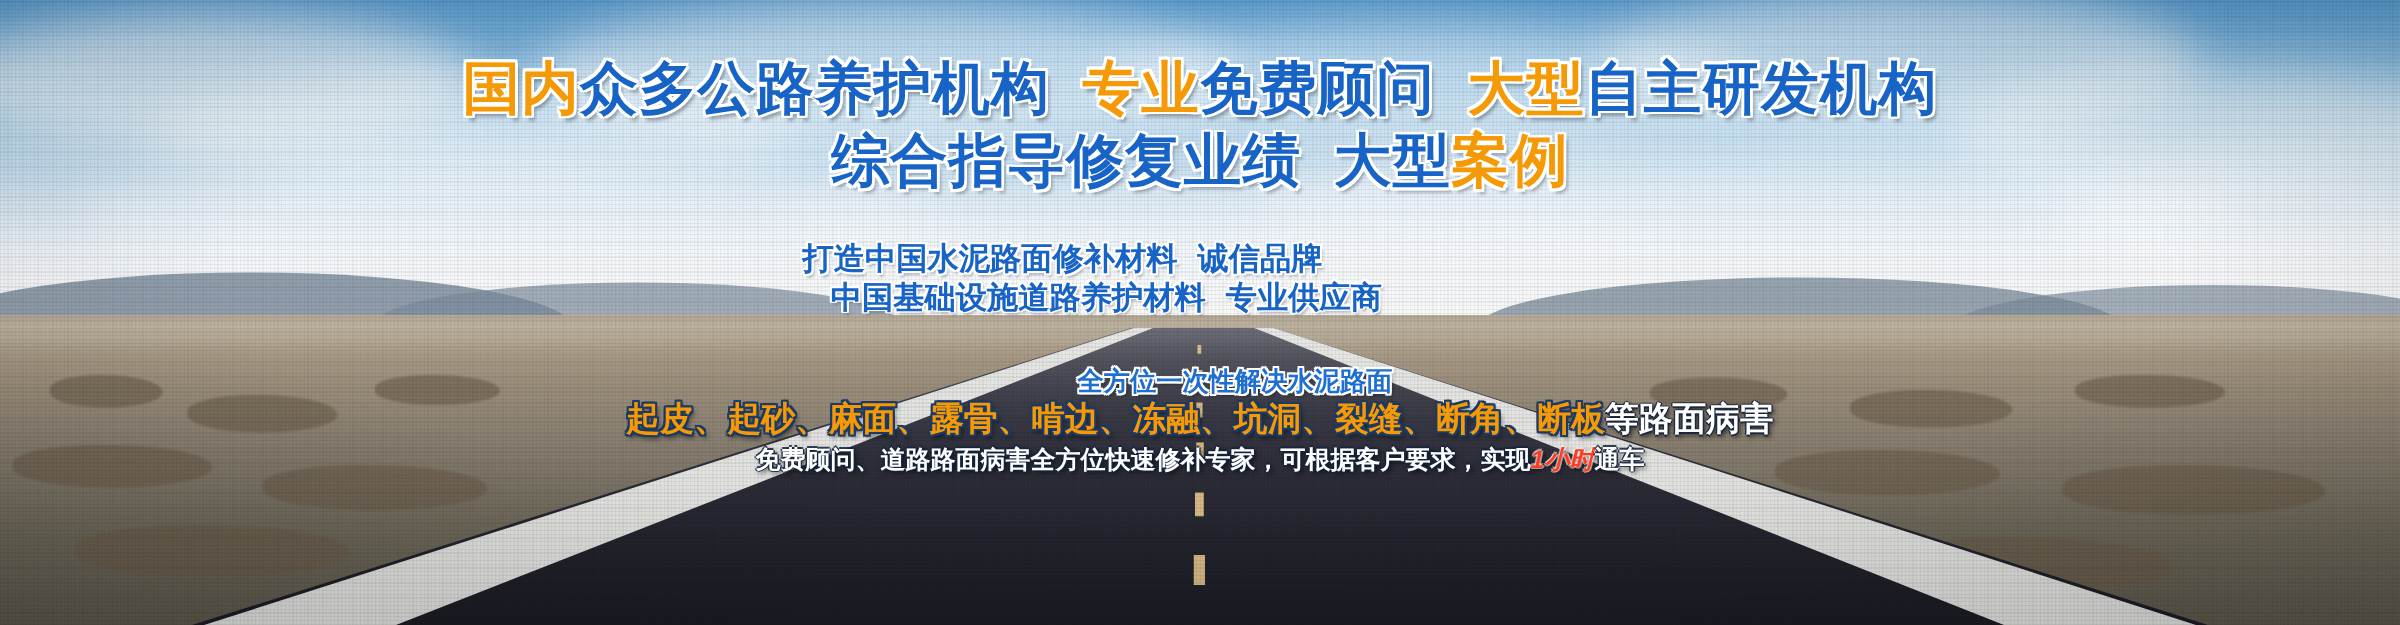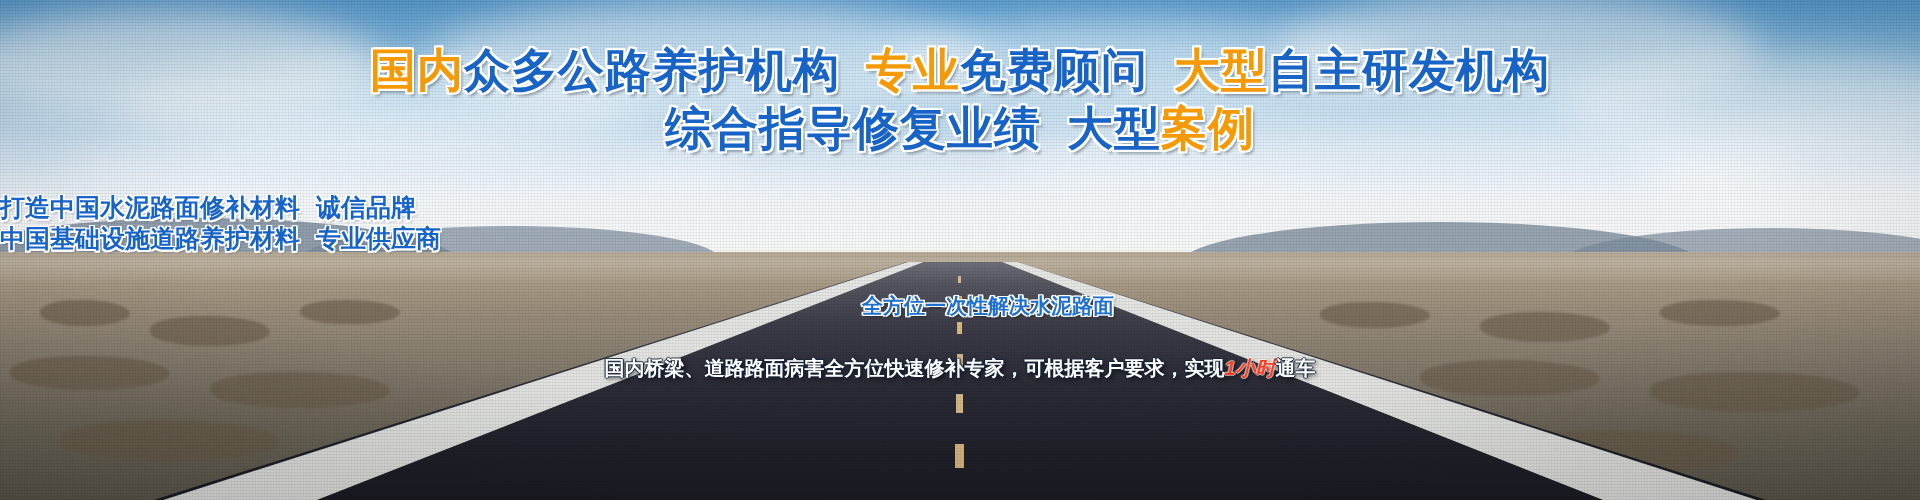--- a/index.html
+++ b/index.html
@@ -130,29 +130,29 @@
   .hl-orange{
     color:#f59a06;
     text-shadow:
       2px 0 0 #fff, -2px 0 0 #fff, 0 2px 0 #fff, 0 -2px 0 #fff,
       2px 2px 0 #fff, -2px 2px 0 #fff, 2px -2px 0 #fff, -2px -2px 0 #fff,
       3px 4px 3px rgba(60,70,85,.45);
   }
   .gap{display:inline-block;width:26px;}
 
   .subtitle{
-    position:absolute;left:0;width:1700px;text-align:left;
+    position:absolute;left:0;width:1700px;text-align:center;
     font-size:25px;line-height:31px;font-weight:bold;color:#1763c6;white-space:nowrap;
     text-shadow:
       1.5px 0 0 #fff,-1.5px 0 0 #fff,0 1.5px 0 #fff,0 -1.5px 0 #fff,
       1.5px 1.5px 0 #fff,-1.5px 1.5px 0 #fff,1.5px -1.5px 0 #fff,-1.5px -1.5px 0 #fff,
       2px 3px 2px rgba(70,80,95,.38);
   }
   .sub-1{top:192px;}
-  .sub-2{top:223px;}
+  .sub-2{top:223px;padding-left:35px;}
   .sp{display:inline-block;width:16px;}
 
   .bottom{
     position:absolute;left:0;width:1920px;text-align:center;white-space:nowrap;font-weight:bold;
   }
   .bot-1{
     top:293px;font-size:21px;line-height:26px;color:#1e6fd0;
     text-shadow:
       1.4px 0 0 #fff,-1.4px 0 0 #fff,0 1.4px 0 #fff,0 -1.4px 0 #fff,
       1.4px 1.4px 0 #fff,-1.4px 1.4px 0 #fff,1.4px -1.4px 0 #fff,-1.4px -1.4px 0 #fff,
@@ -257,19 +257,22 @@
     </div>
 
     <div class="subtitle sub-2">
       <span>中国基础设施道路养护材料</span><span class="sp"></span><span>专业供应商</span>
     </div>
 
     <div class="bottom bot-1">
       <span>全方位一次性解决水泥路面</span>
     </div>
 
+    <div class="bottom bot-2">
+      <span class="b-orange">起皮、起砂、麻面、露骨、啃边、冻融、坑洞、裂缝、断角、断板</span><span class="b-white">等路面病害</span>
+    </div>
 
     <div class="bottom bot-3">
-      <span class="b-white">国内桥梁、道路路面病害全方位快速修补专家，可根据客户要求，实现</span><span class="b-red">1小时</span><span class="b-white">通车</span>
+      <span class="b-white">免费顾问、道路路面病害全方位快速修补专家，可根据客户要求，实现</span><span class="b-red">1小时</span><span class="b-white">通车</span>
     </div>
 
   </div>
 </div>
 
 </body></html>

